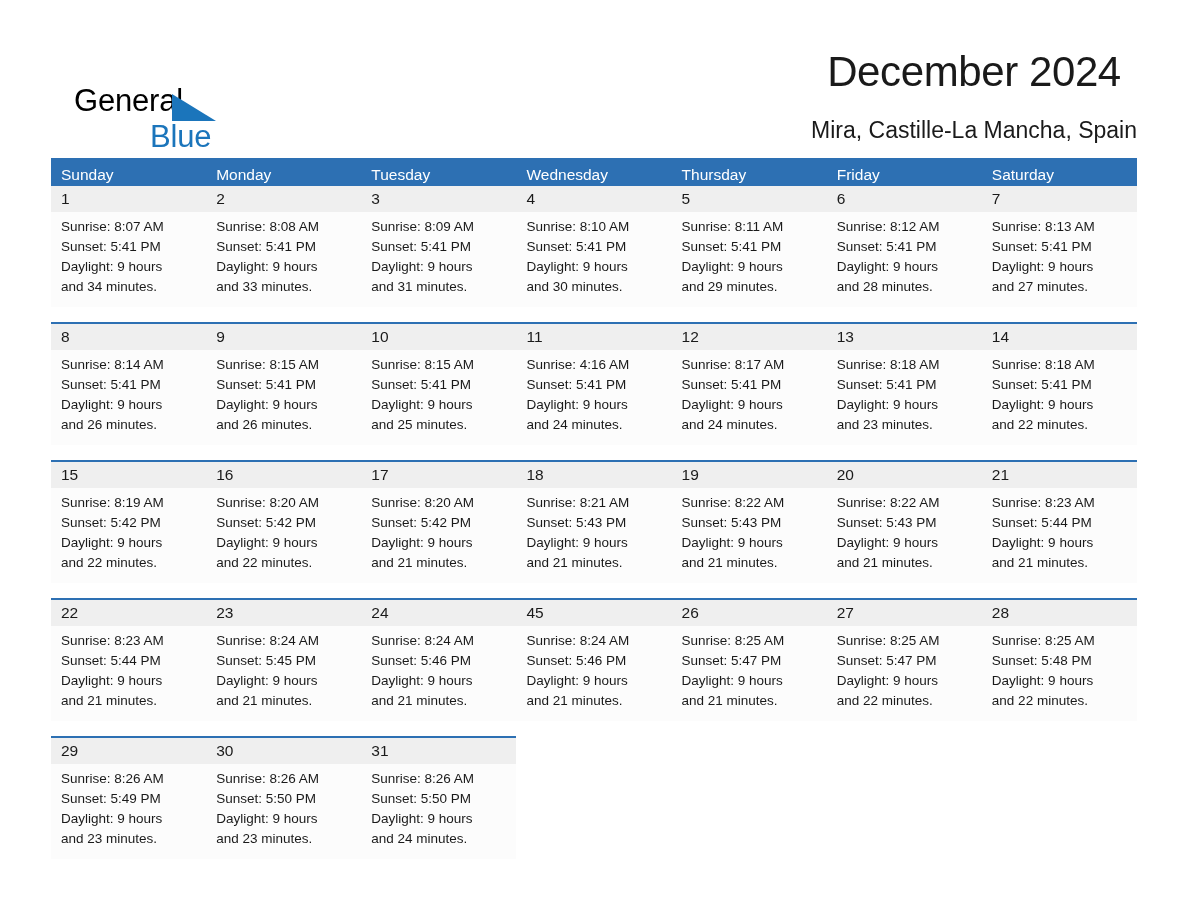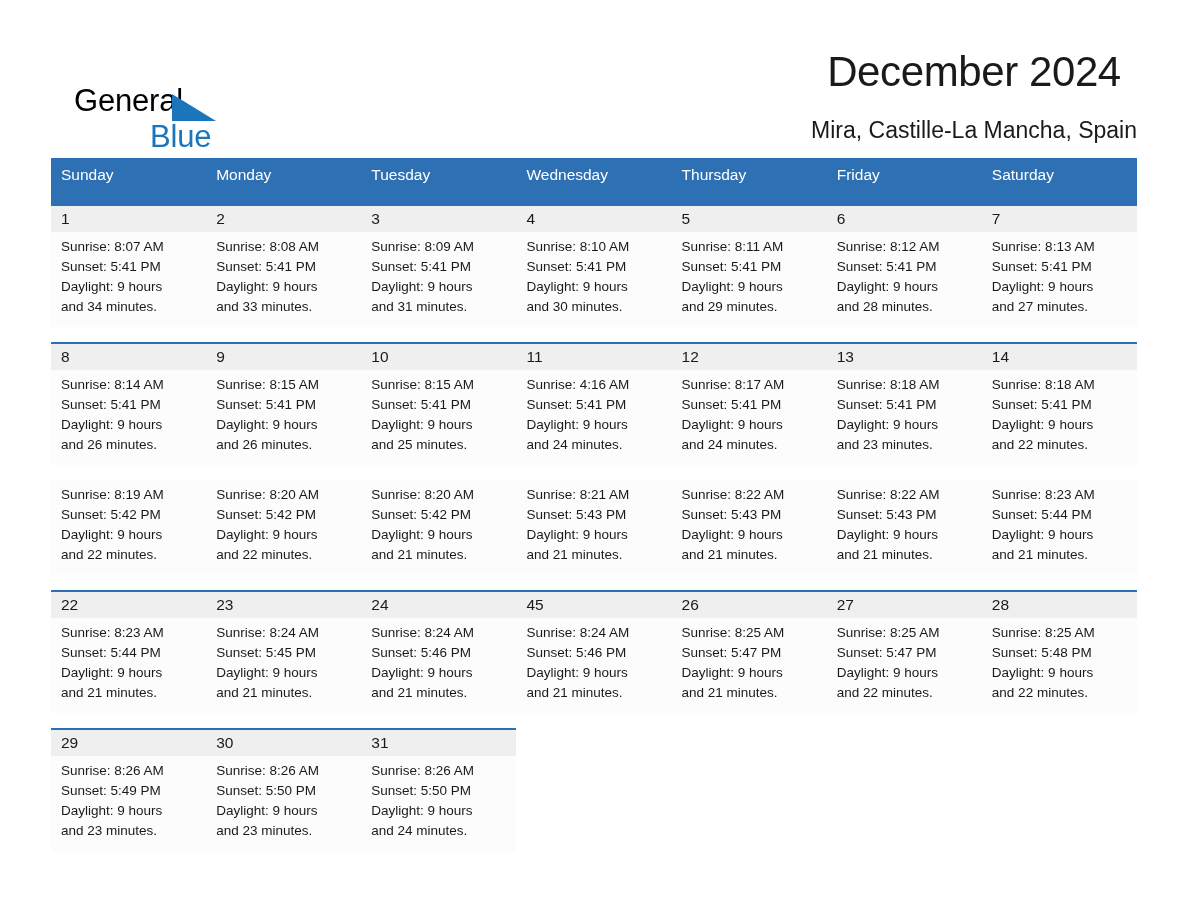--- a/index.html
+++ b/index.html
@@ -102,21 +102,21 @@
     width: 1086px;
     border-collapse: collapse;
     table-layout: fixed;
   }
   table.cal th {
     background: #2d70b3;
     color: #ffffff;
     font-size: 15.5px;
     font-weight: 400;
     text-align: left;
-    padding: 8px 0 20px 10px;
+    padding: 8px 0 0 10px;
     height: 20px;
     box-sizing: border-box;
     border: none;
     width: 155.14px;
   }
   tr.spacer td {
     height: 15px;
     background: #ffffff;
     border: none;
     padding: 0;
@@ -295,20 +295,29 @@
             <span class="cellline">Sunrise: 8:18 AM</span>
             <span class="cellline">Sunset: 5:41 PM</span>
             <span class="cellline">Daylight: 9 hours</span>
             <span class="cellline">and 22 minutes.</span>
           </td>
         </tr>
         <tr class="spacer">
             <td colspan="7"></td>
           </tr>
 
+        <tr class="datenums">
+          <td>15</td>
+          <td>16</td>
+          <td>17</td>
+          <td>18</td>
+          <td>19</td>
+          <td>20</td>
+          <td>21</td>
+        </tr>
         <tr class="details">
           <td>
             <span class="cellline">Sunrise: 8:19 AM</span>
             <span class="cellline">Sunset: 5:42 PM</span>
             <span class="cellline">Daylight: 9 hours</span>
             <span class="cellline">and 22 minutes.</span>
           </td>
           <td>
             <span class="cellline">Sunrise: 8:20 AM</span>
             <span class="cellline">Sunset: 5:42 PM</span>

